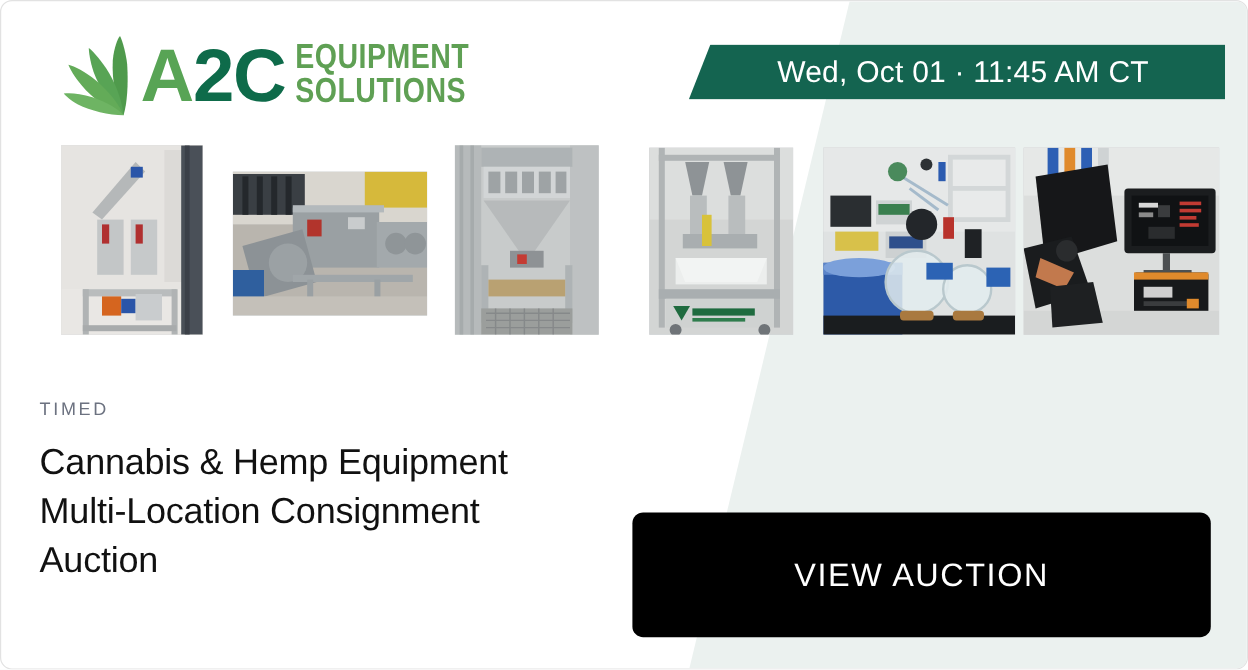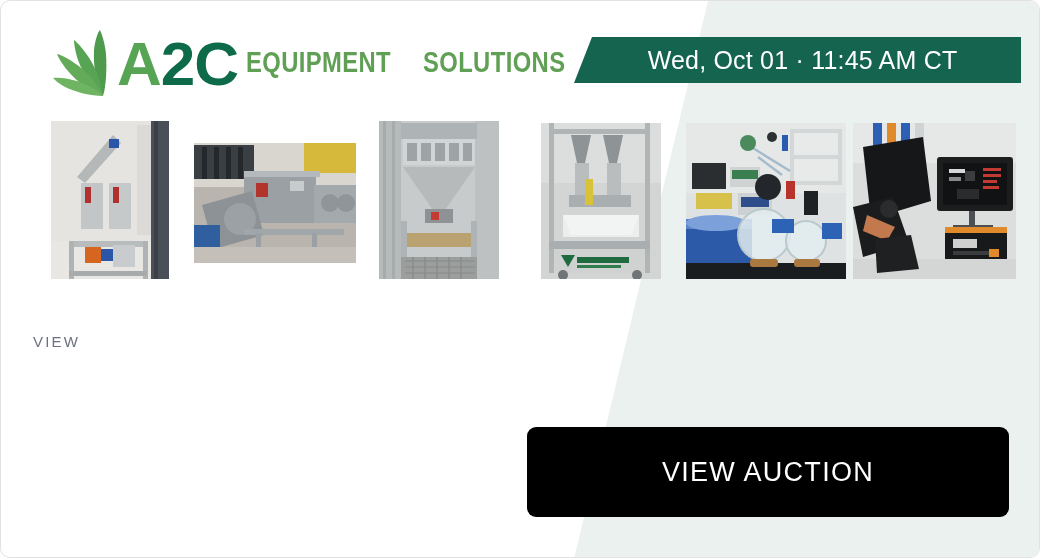--- a/index.html
+++ b/index.html
@@ -61,21 +61,21 @@
     font-weight: bold;
     letter-spacing: -1px;
     line-height: 1;
     font-family: "Liberation Sans", sans-serif;
     display: flex; align-items: baseline;
   }
   .logo-a { color: #58a455; }
   .logo-2c { color: #0e6b4a; }
   .logo-words {
     margin-left: 8px;
-    display: flex; flex-direction: row;
+    display: flex; flex-direction: column;
     line-height: 0.96;
     padding-bottom: 2px;
   }
   .logo-words span {
     color: #5fa054;
     font-size: 29px;
     font-weight: bold;
     letter-spacing: 0.5px;
     transform: scaleX(0.82);
     transform-origin: left center;
@@ -123,21 +123,21 @@
   .auction-subtitle {
     color: #1a1a1a;
     font-size: 27px;
     font-weight: 400;
     line-height: 1.42;
     letter-spacing: 0.2px;
   }
   .view-auction-button {
     position: absolute;
     left: 526px; top: 426px;
-    width: 482px; height: 90px;
+    width: 482px; height: 104px;
     background: #000000;
     border: none;
     border-radius: 9px;
     color: #ffffff;
     font-family: "Liberation Sans", sans-serif;
     font-size: 27px;
     letter-spacing: 1.3px;
     cursor: pointer;
     z-index: 4;
   }
@@ -343,19 +343,20 @@
       <rect x="92" y="104" width="62" height="6" fill="#e08a2c"></rect>
       <rect x="100" y="116" width="24" height="9" fill="#cfcfcf"></rect>
       <rect x="100" y="128" width="46" height="4" fill="#3a3c3e"></rect>
       <rect x="136" y="126" width="10" height="8" fill="#e08a2c"></rect>
       <rect x="0" y="136" width="163" height="20" fill="#d4d6d5"></rect>
       <path d="M22 116 L58 112 L66 146 L24 150 Z" fill="#1e2022"></path>
     </svg>
   </div>
 
   <div class="left-text">
-    <div class="timed-label">VIEW</div>
+    <div class="timed-label">TIMED</div>
+    <div class="auction-title">Cannabis &amp; Hemp Equipment Multi-Location Consignment Auction</div>
   </div>
 
 
   <button class="view-auction-button">VIEW AUCTION</button>
 
 </div>
 
 </body></html>

